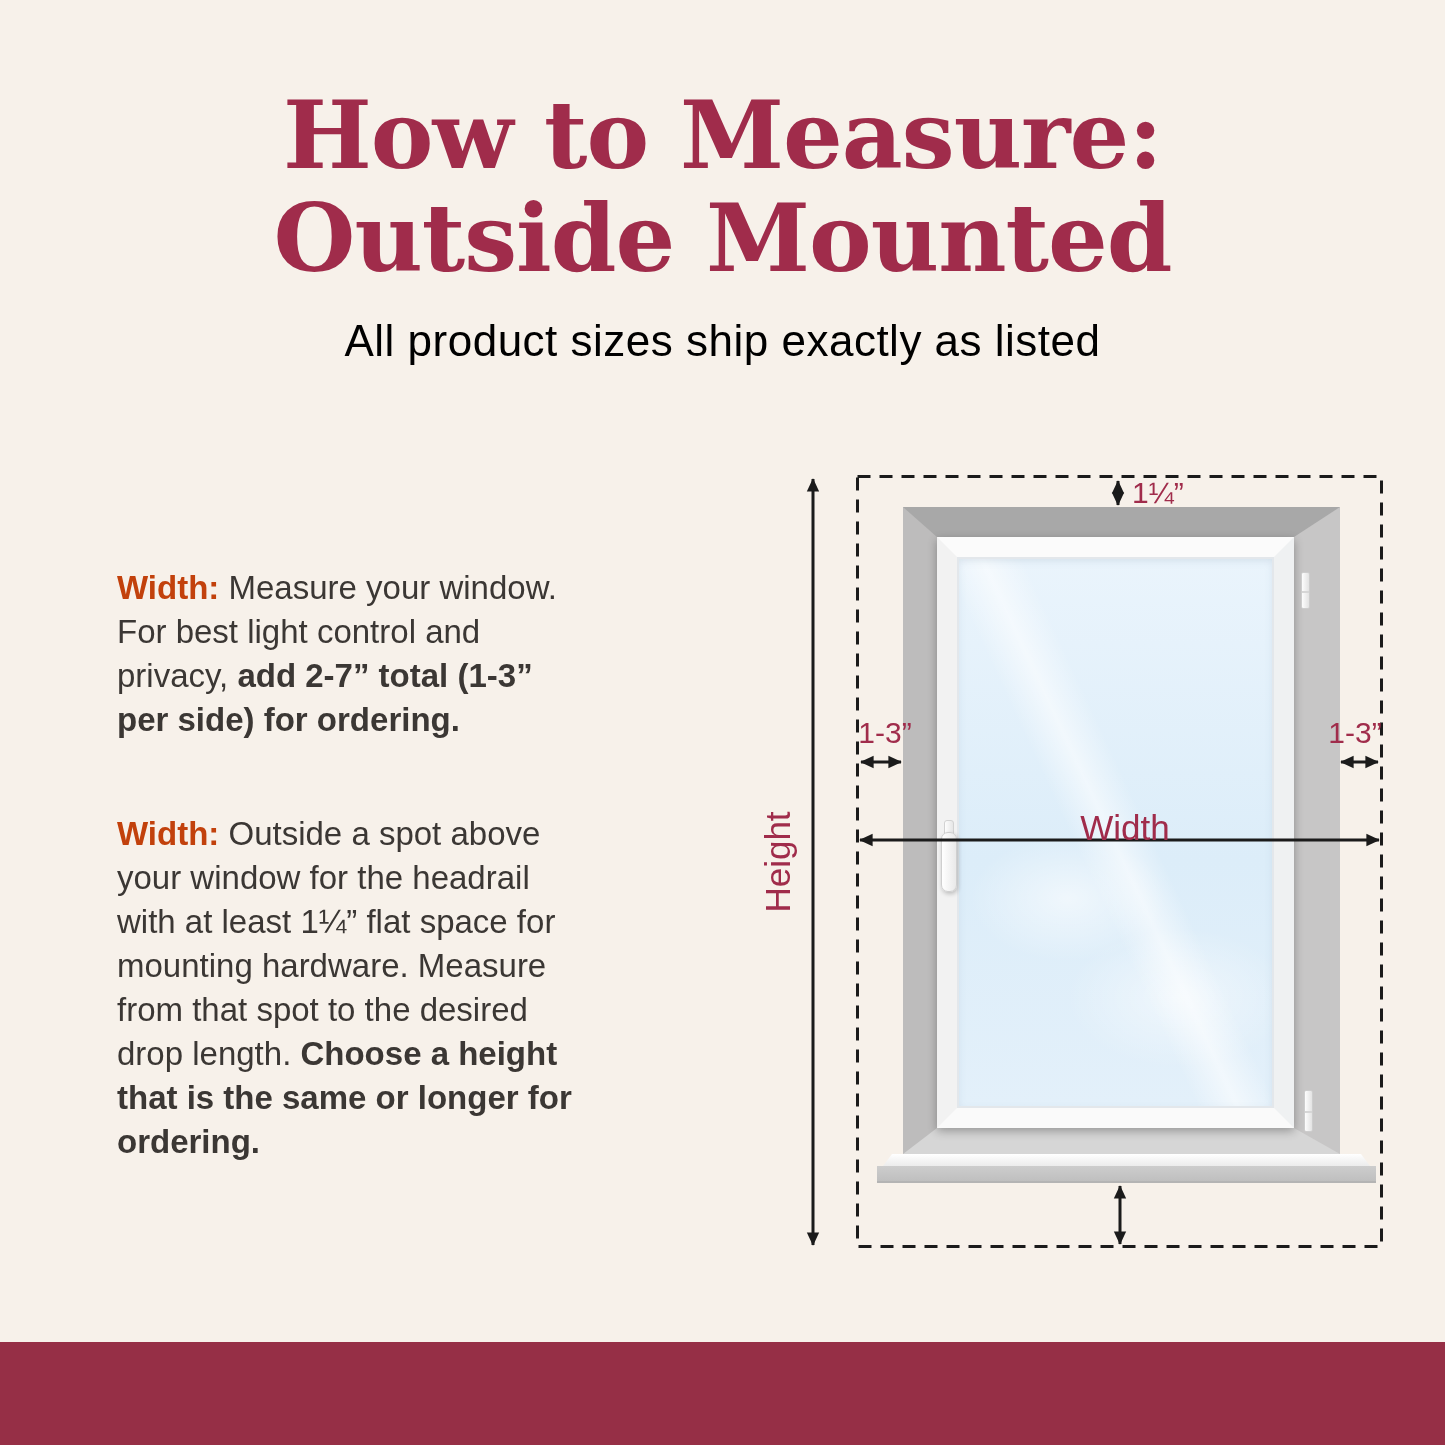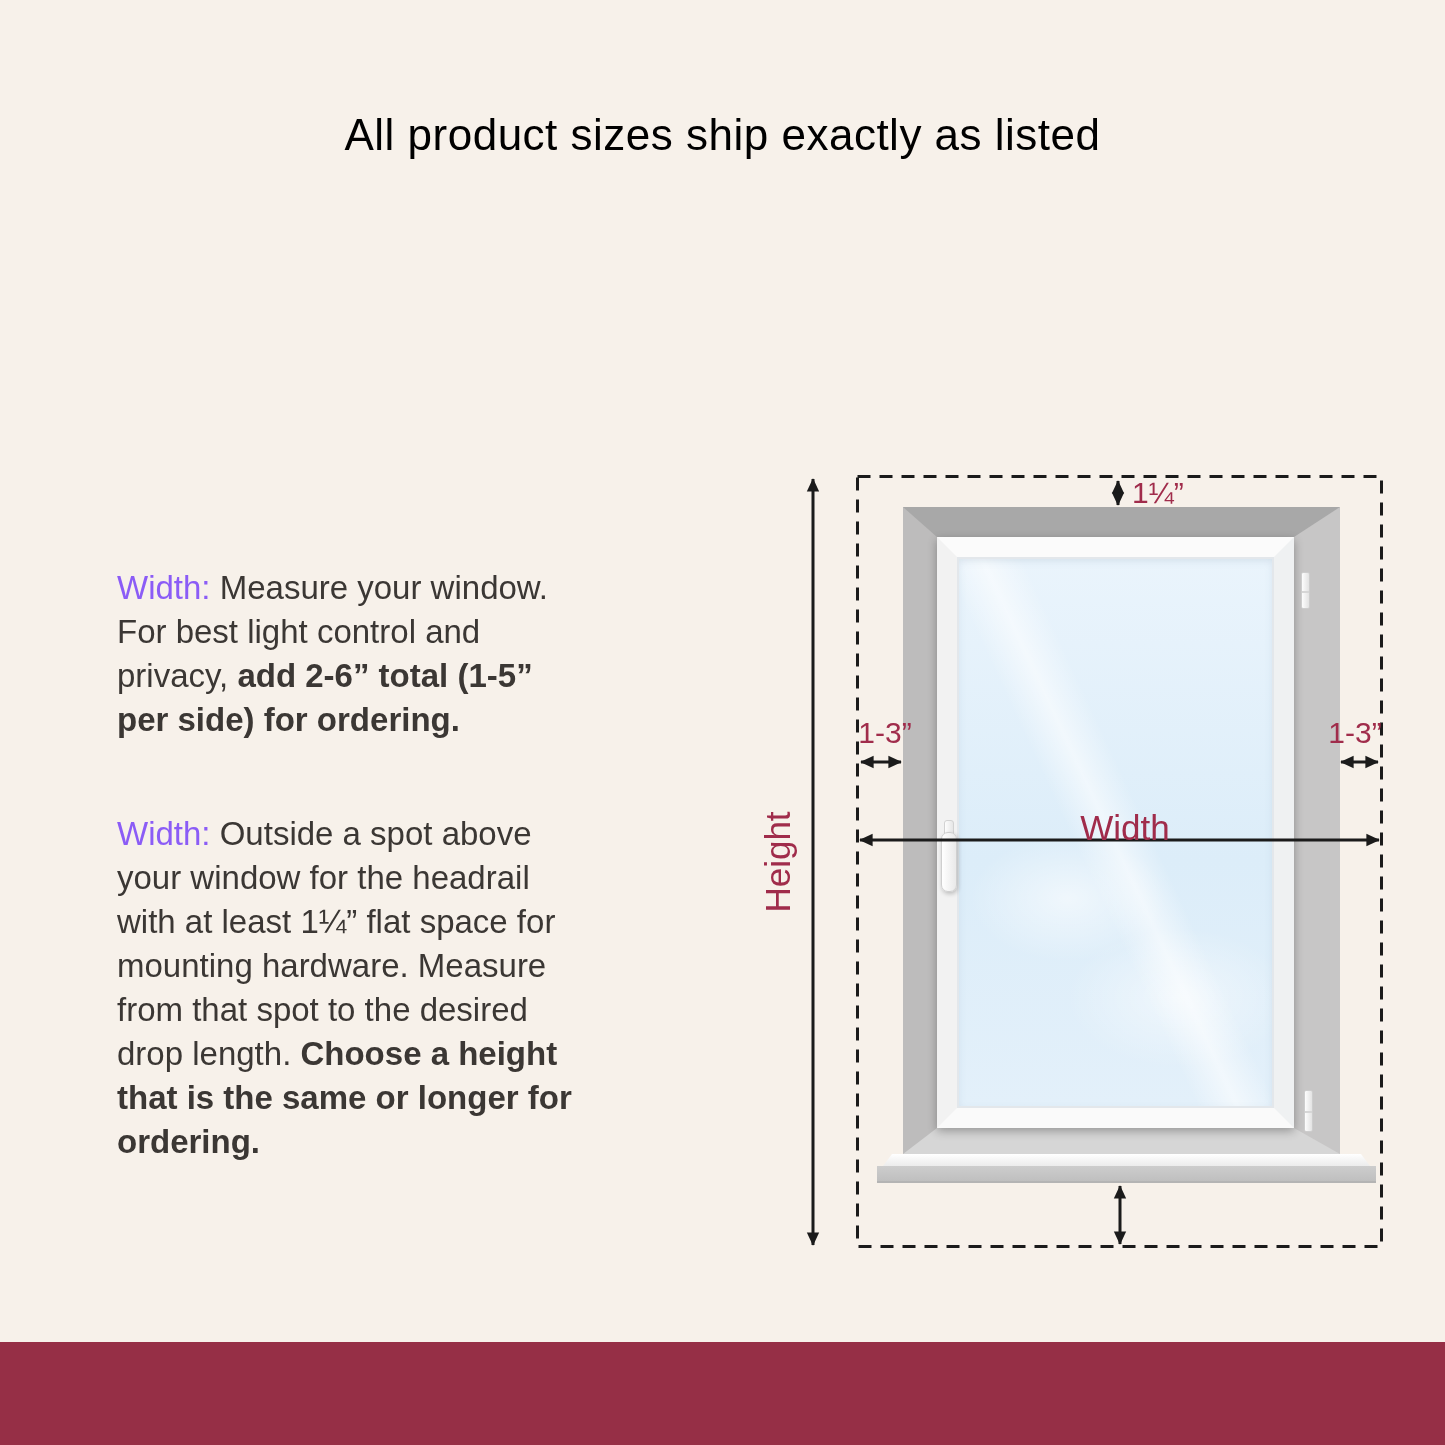--- a/index.html
+++ b/index.html
@@ -11,21 +11,21 @@
   .header { position:absolute; top:84px; left:0; width:1445px; text-align:center; }
   .title { font-family:"DejaVu Serif","Liberation Serif",serif; font-weight:700;
            color:#A02C4B; font-size:94px; line-height:103px; letter-spacing:-1px; }
   .title span { display:block; }
   .subtitle { margin-top:26px; font-size:44px; color:#000000; letter-spacing:0.5px; }
 
   
   .instructions { position:absolute; left:117px; top:522px; width:600px;
                   font-size:33px; line-height:44px; color:#3B3734; white-space:pre-line; }
   .instructions p + p { margin-top:26px; }
-  .accent-label { font-weight:400; color:#8b5cf6; }
+  .accent-label { font-weight:700; color:#c2410c; }
   .bold { font-weight:700; }
 
   
   .diagram { position:absolute; left:770px; top:460px; width:645px; height:810px;text-align:center; }
 
   
   .win-frame { position:absolute; left:133px; top:47px; width:437px; height:647px;
                border-style:solid; border-width:30px 46px 26px 34px;
                border-top-color:#A8A8A8; border-left-color:#BDBCBC;
                border-right-color:#C7C6C6; border-bottom-color:#D6D6D6;
@@ -71,27 +71,31 @@
 
   
   .footer-bar { position:absolute; left:0; top:1342px; width:1445px; height:103px; background:#962F46; }
 </style>
 </head>
 <body>
 
 <div class="canvas">
 
   <div class="header">
+    <h1 class="title">
+        <span>How to Measure:</span>
+        <span>Outside Mounted</span>
+      </h1>
     <div class="subtitle">All product sizes ship exactly as listed</div>
   </div>
 
   <div class="instructions">
     <p><span class="accent-label">Width:</span><span>  Measure your window.
 For best light control and
-privacy, </span><span class="bold">add 2-6” total (1-5”
+privacy, </span><span class="bold">add 2-7” total (1-3”
 per side) for ordering.</span></p>
     <p><span class="accent-label">Width:</span><span> Outside a spot above
 your window for the headrail
 with at least 1¼” flat space for
 mounting hardware. Measure
 from that spot to the desired
 drop length. </span><span class="bold">Choose a height
 that is the same or longer for
 ordering.</span></p>
   </div>

